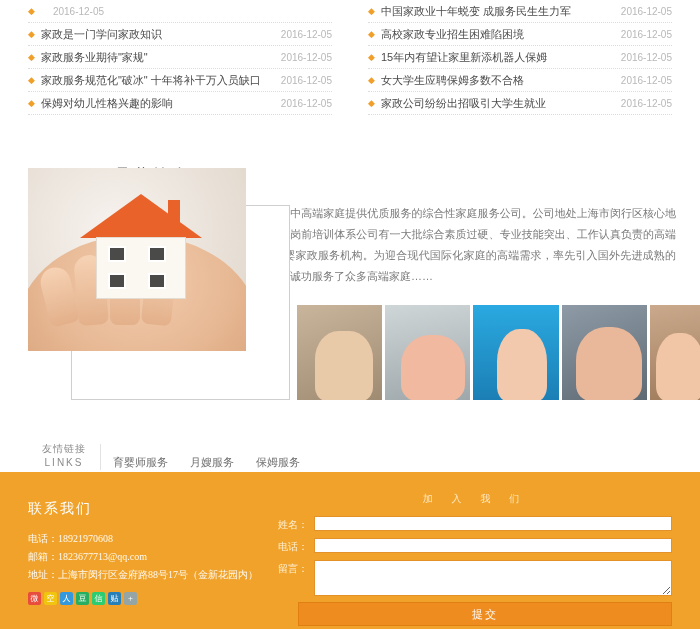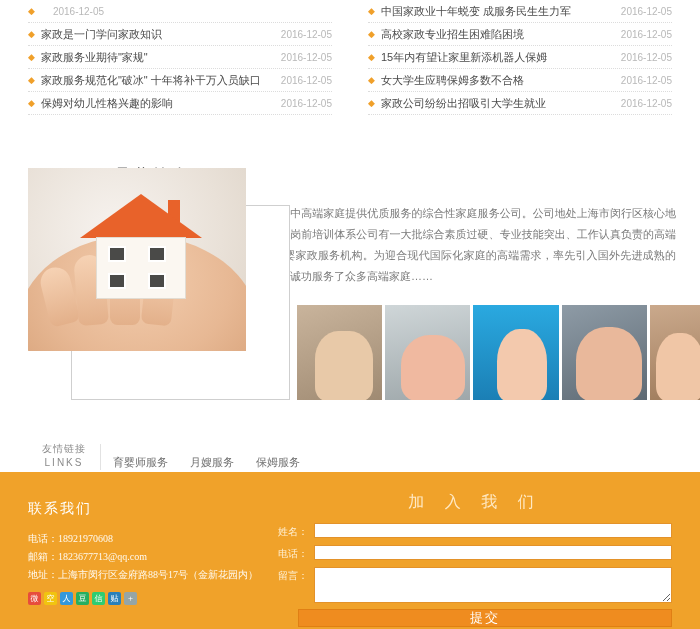--- a/index.html
+++ b/index.html
@@ -155,32 +155,32 @@
   .contact-title { font-size: 14px; letter-spacing: 2px; margin-bottom: 12px; }
   .contact-line { font-size: 10px; line-height: 18px; color: #fffaf0; }
   .social-row { display: flex; gap: 3px; margin-top: 8px; }
   .social {
     width: 13px; height: 13px; border-radius: 2px; display: inline-block;
     font-size: 8px; color: #fff; text-align: center; line-height: 13px;
   }
 
   .join-block { flex: 1 1 auto; padding-top: 20px; }
   .join-title {
-    text-align: center; font-size: 16px; color: #ffe9c4; letter-spacing: 8px;
+    text-align: center; font-size: 10px; color: #ffe9c4; letter-spacing: 8px;
     margin-bottom: 10px;
   }
   .form-row { display: flex; align-items: flex-start; margin-bottom: 6px; }
   .form-label { width: 36px; font-size: 10px; color: #fff0d4; padding-top: 2px; }
   .form-input {
     flex: 1 1 auto; height: 15px; background: #fff; border: 1px solid #e3922a;
   }
   .form-textarea { flex: 1 1 auto; height: 36px; background: #fff; border: 1px solid #e3922a; }
   .submit-btn {
-    margin-top: 6px; margin-left: 20px; height: 18px; background: #ef8c1f;
-    border: 1px solid #e07f14; color: #fff; font-size: 13px;
+    margin-top: 6px; margin-left: 20px; height: 24px; background: #ef8c1f;
+    border: 1px solid #e07f14; color: #fff; font-size: 11px;
     display: flex; align-items: center; justify-content: center; letter-spacing: 2px;
   }
 </style>
 </head>
 <body>
 
 <div class="page">
 
   <div class="news-wrap">
     <div class="news-col">

